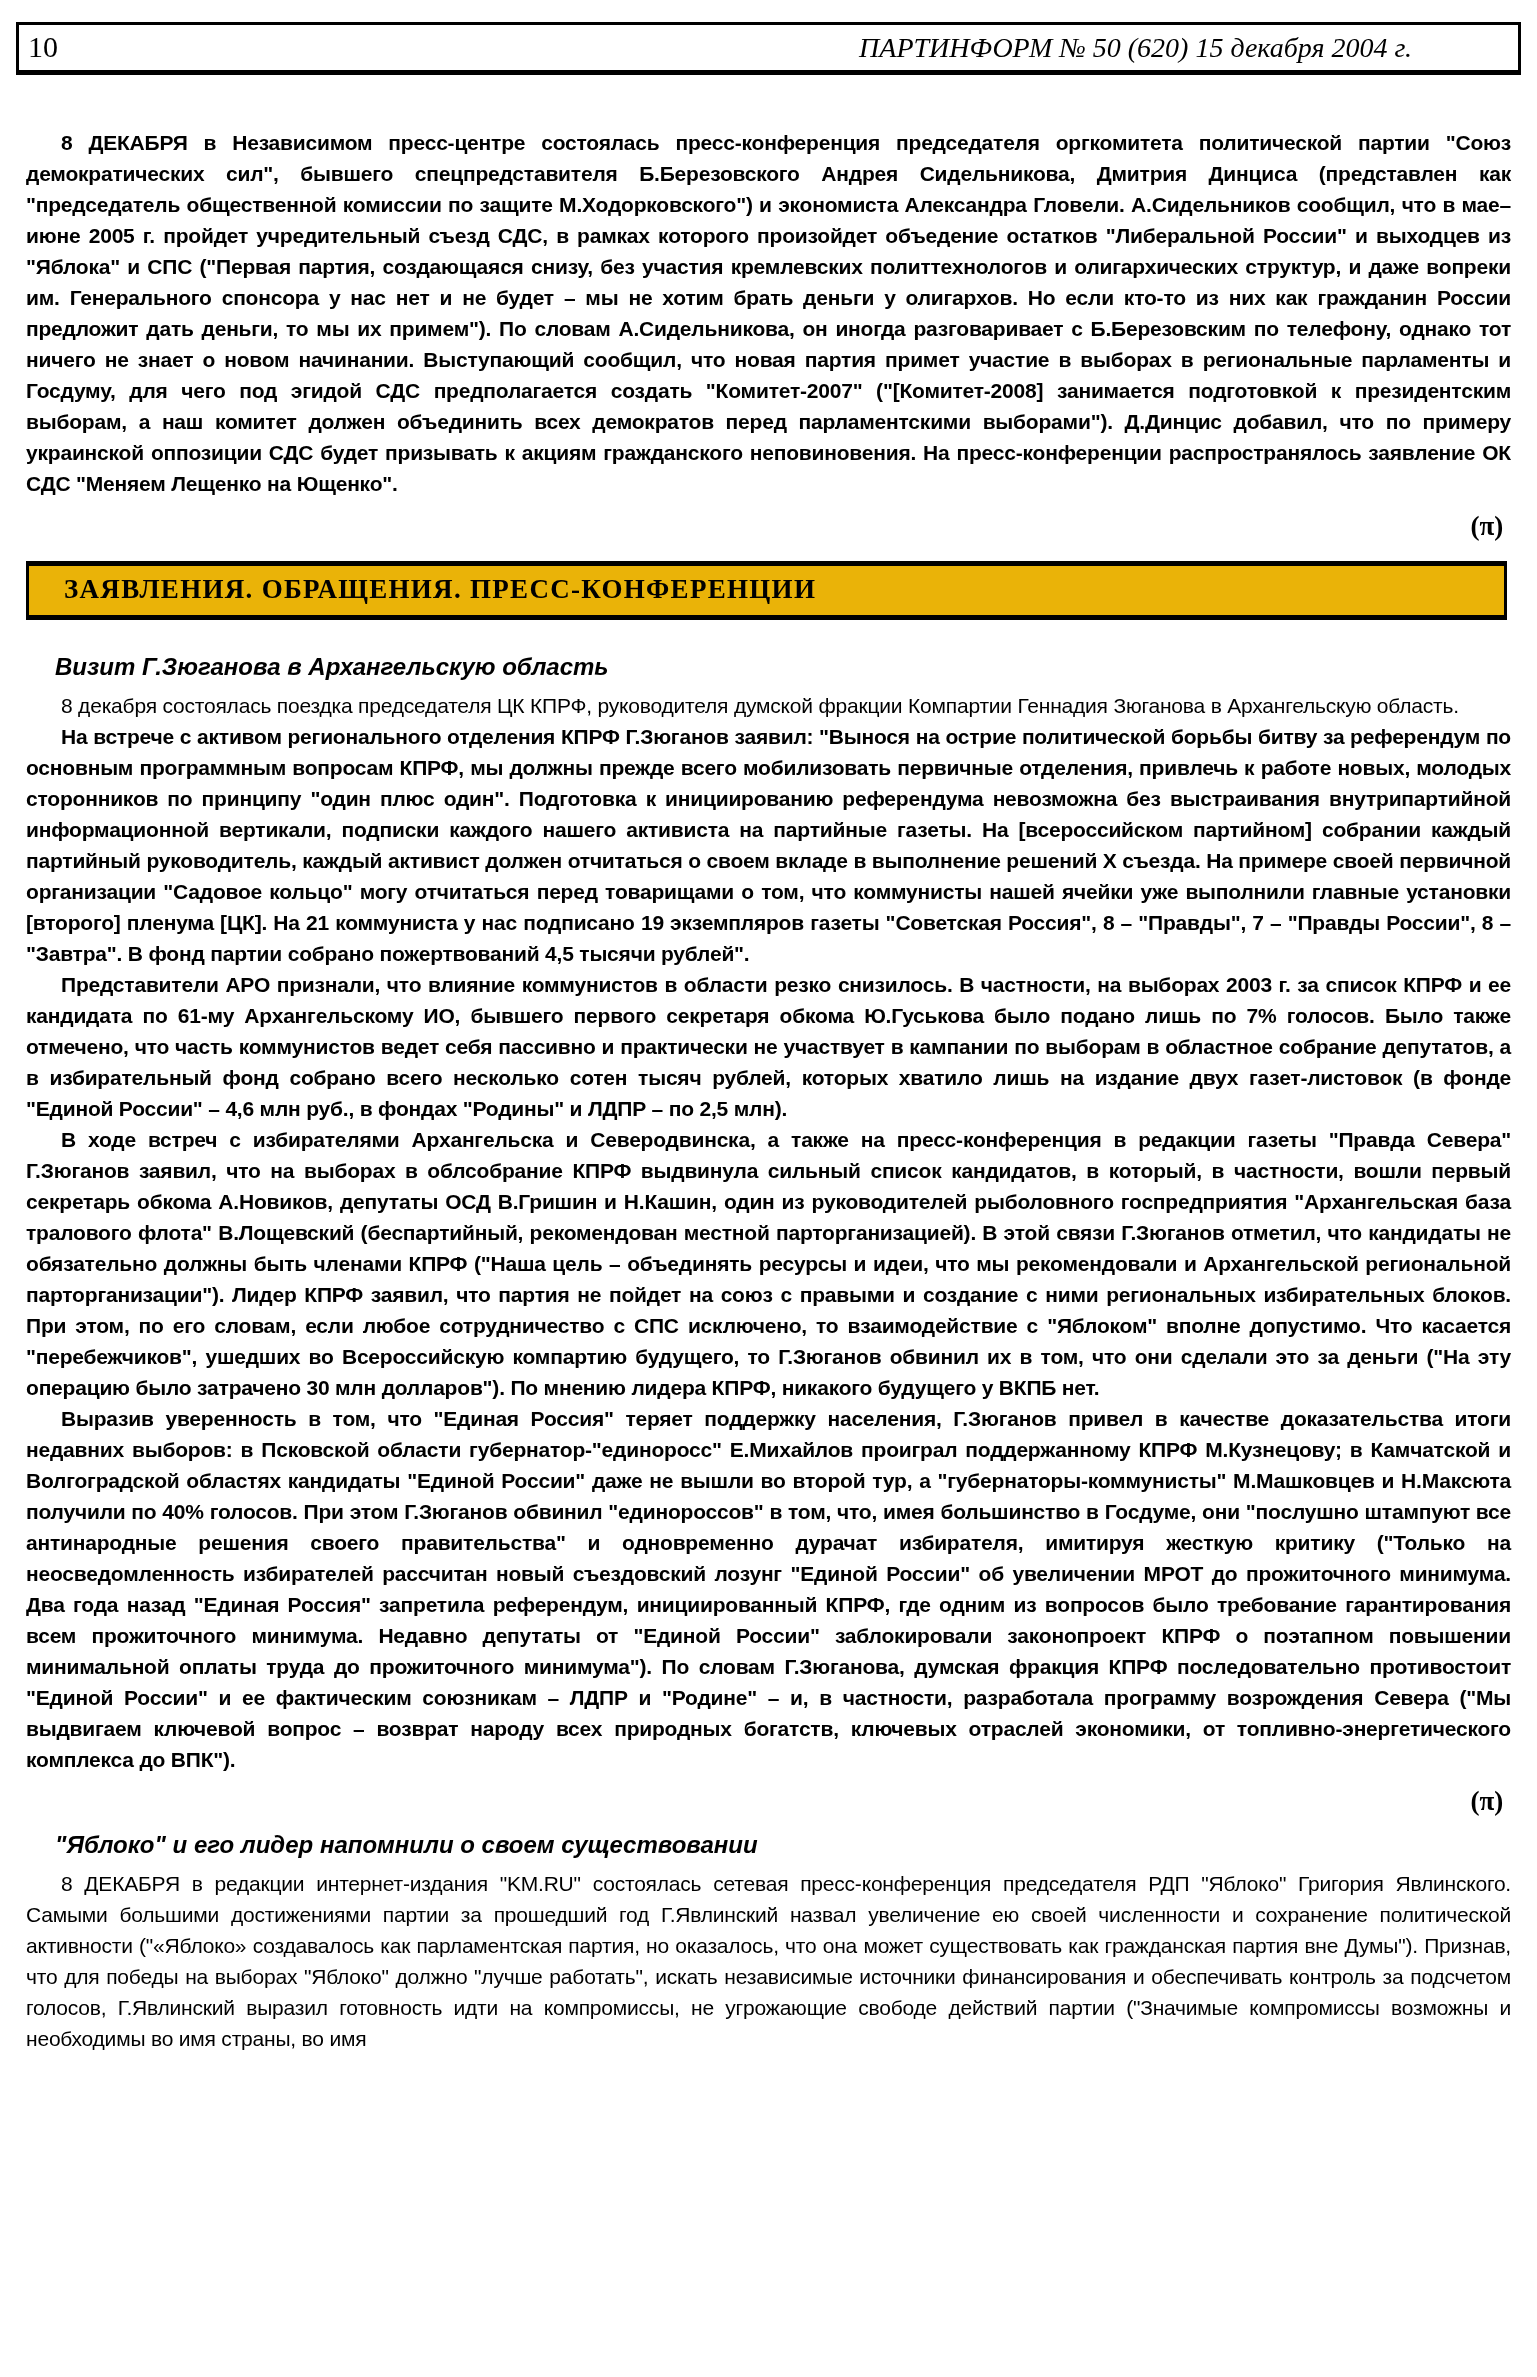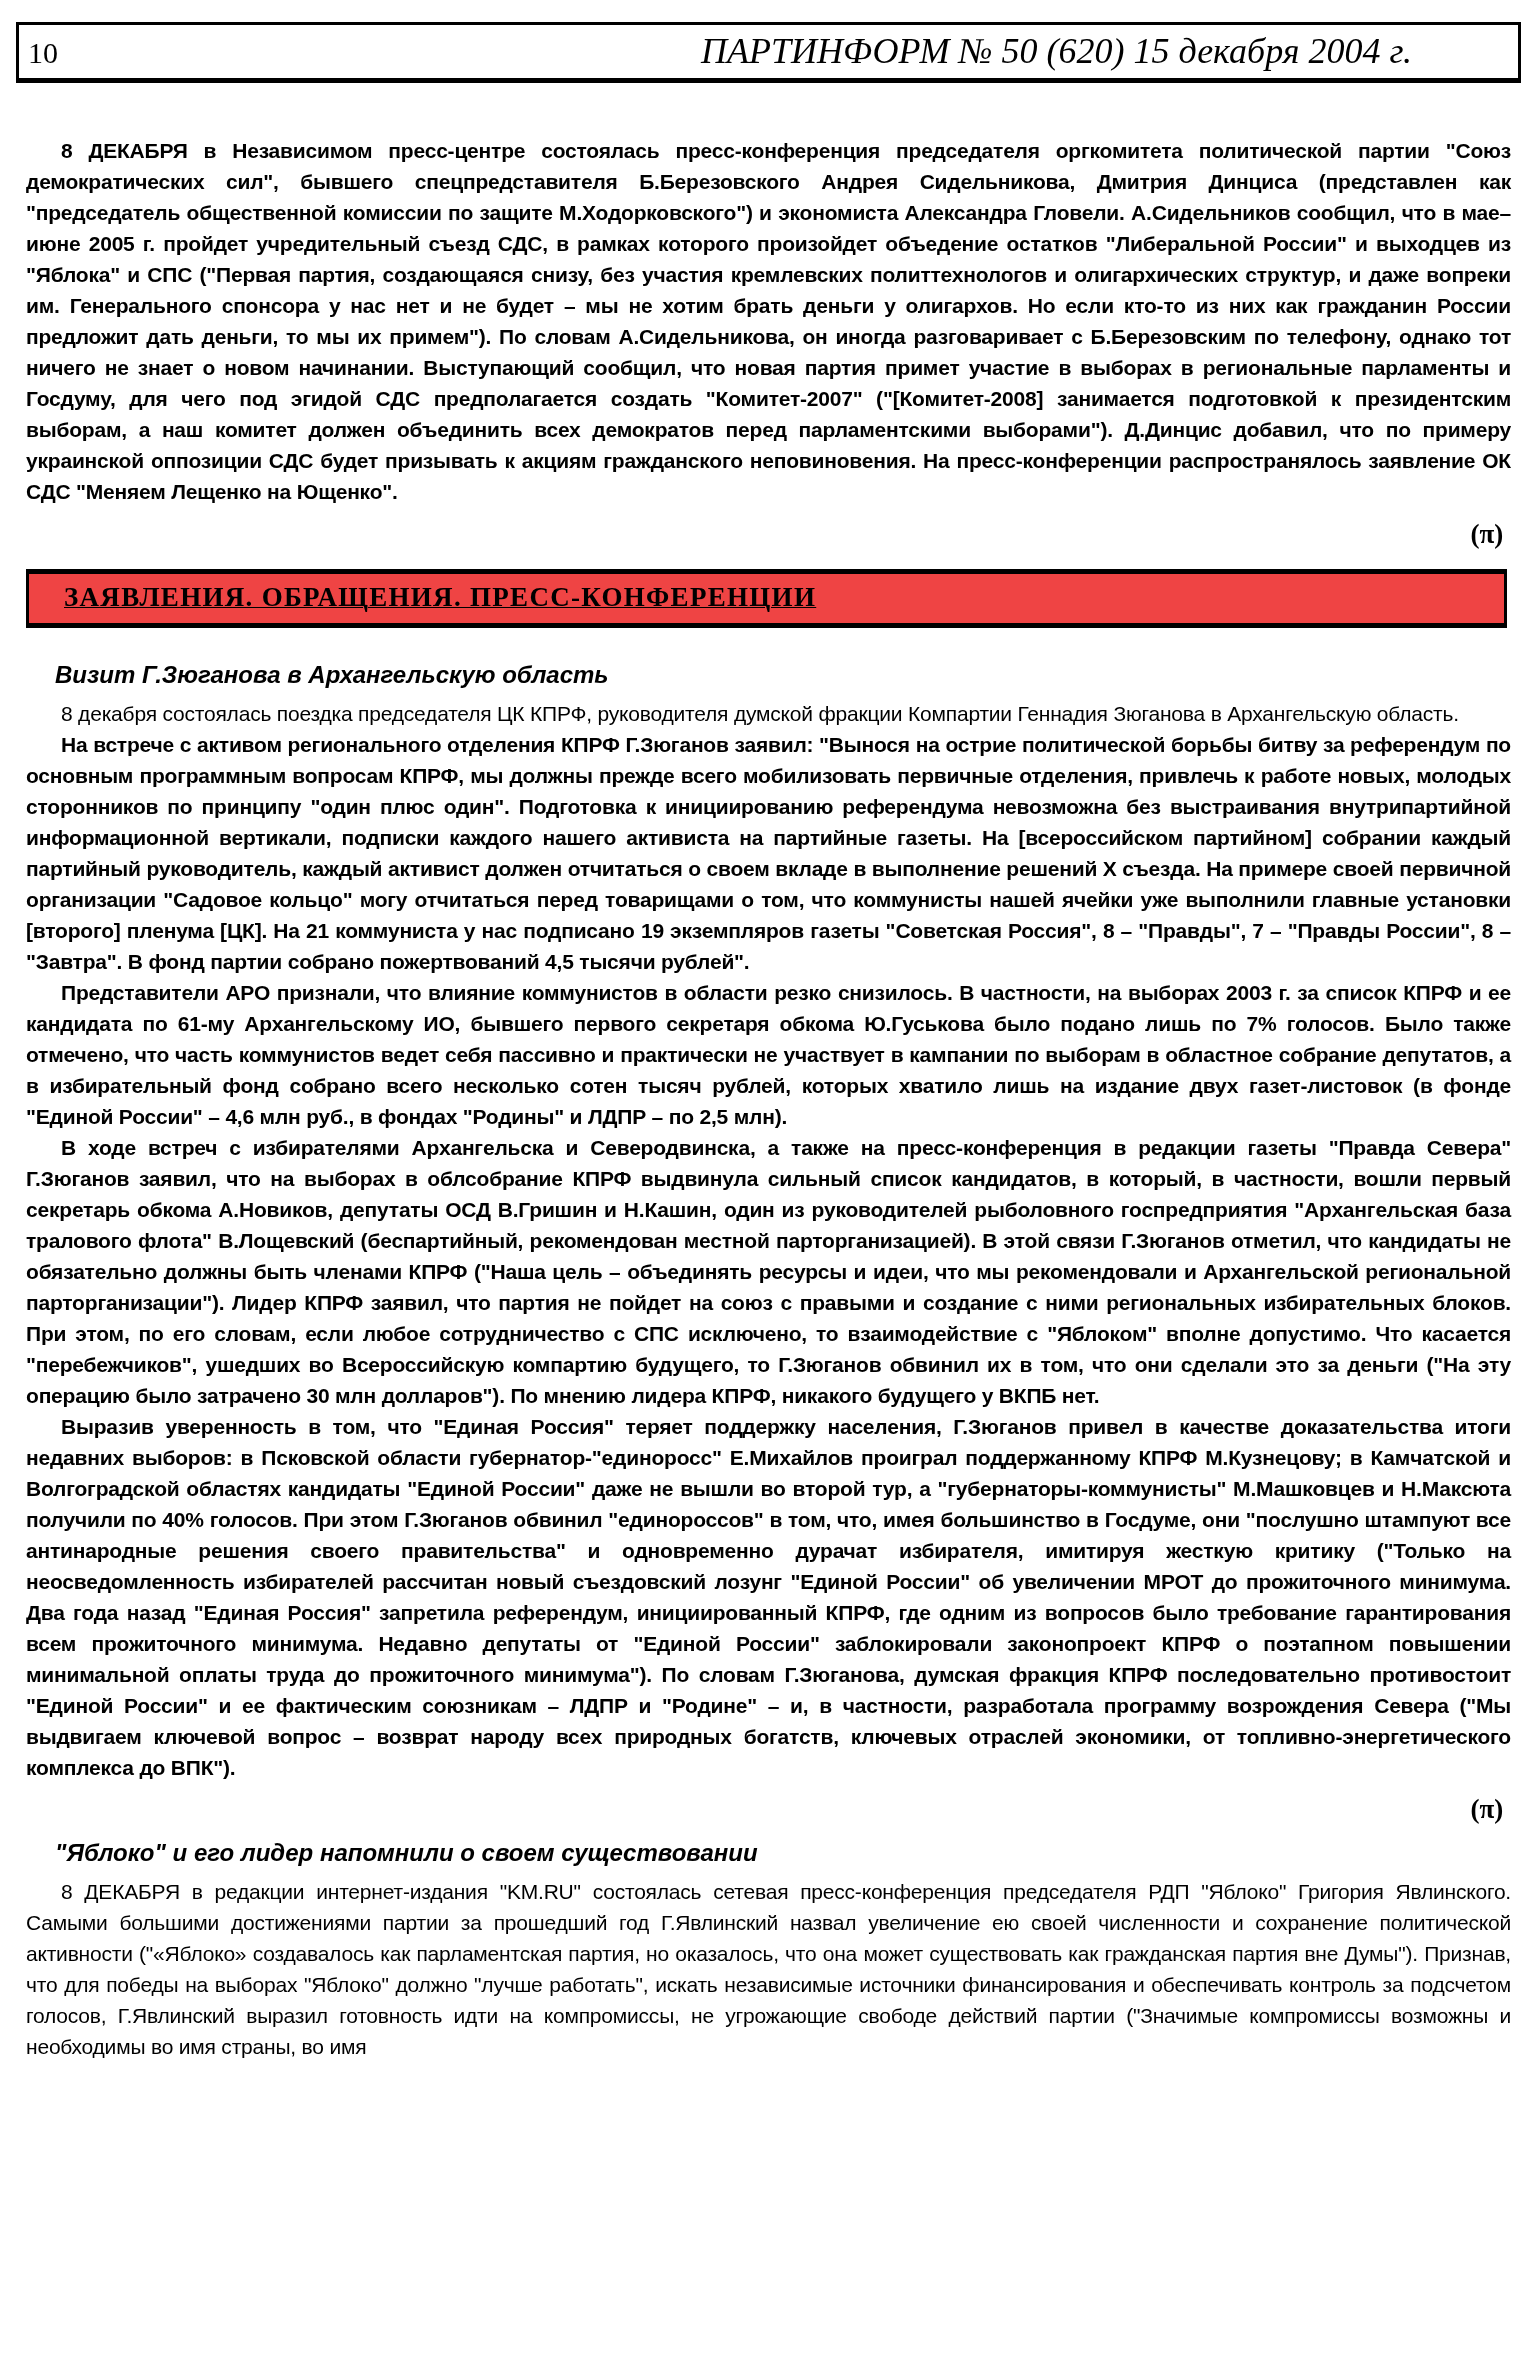--- a/index.html
+++ b/index.html
@@ -23,21 +23,21 @@
     padding: 5.1px 0 6.4px 0;
   }
   .page-number {
     font-family: "Liberation Serif", serif;
     font-size: 30px;
     margin-left: 9px;
   }
   .issue-title {
     font-family: "Liberation Serif", serif;
     font-style: italic;
-    font-size: 36px;
+    font-size: 28px;
     margin-left: auto;
     margin-right: 106px;
     white-space: nowrap;
   }
 
   
   .content { padding: 0 26px; }
   .para {
     font-size: 21px;
     line-height: 31px;
@@ -53,26 +53,25 @@
     font-weight: bold;
     font-size: 27px;
     text-align: right;
     padding-right: 7.7px;
     margin: 11.5px 0 14px 0;
   }
 
   
   .section-box {
     margin: 19px 4px 0 0px;
-    background: #ef4444;
+    background: #eab308;
     border: 3.2px solid #000;
     border-top-width: 5.1px;
     border-bottom-width: 5.1px;
     padding: 7.7px 13px 10.2px 35px;
-    text-decoration: underline;
   }
   .section-title {
     font-family: "Liberation Serif", serif;
     font-weight: bold;
     font-size: 27px;
     letter-spacing: 1.3px;
   }
 
   
   .article-heading {

